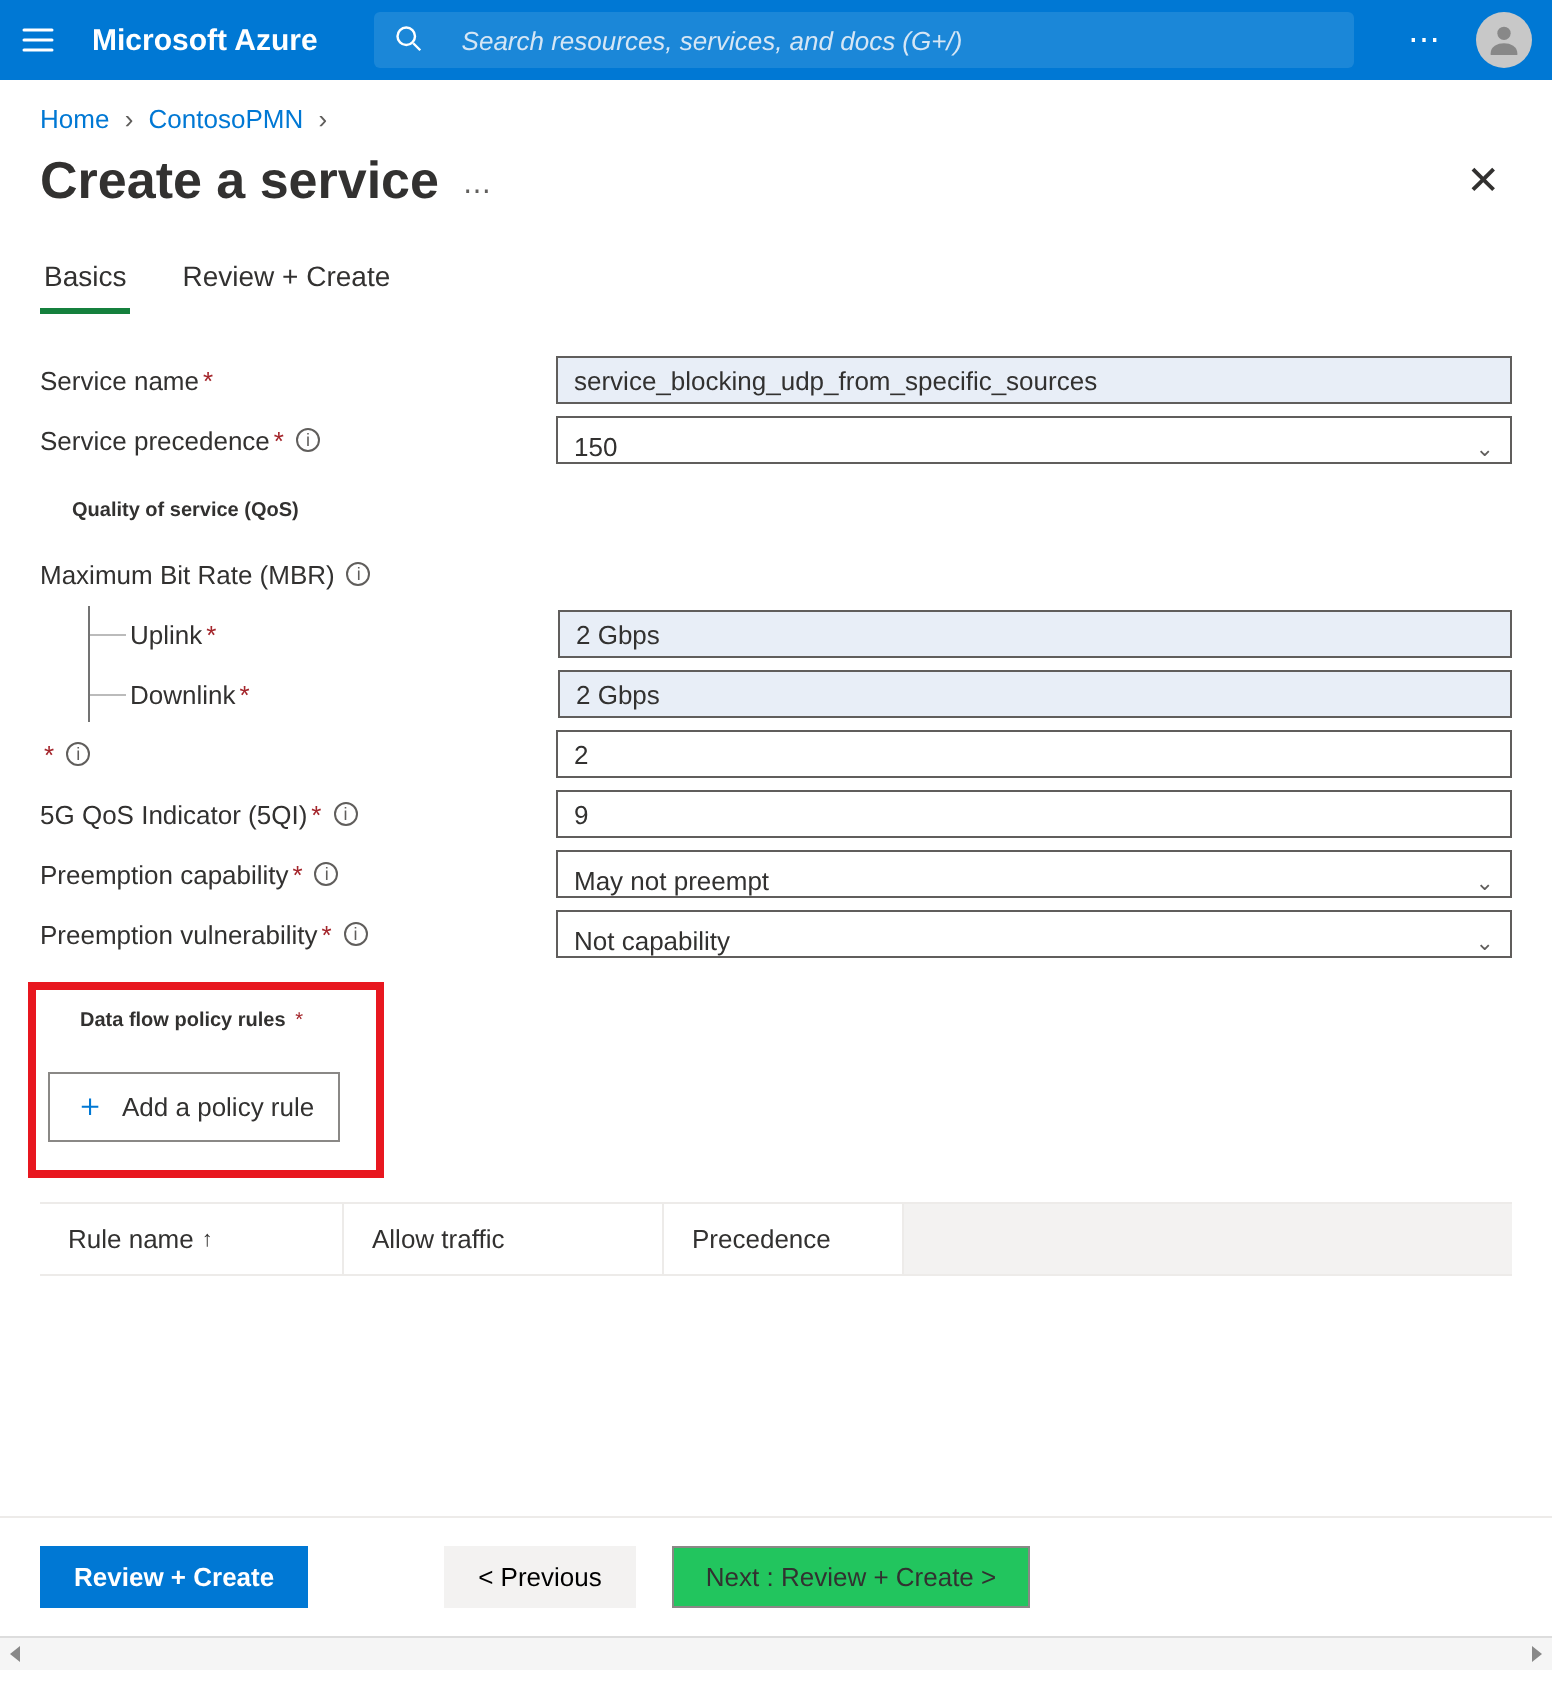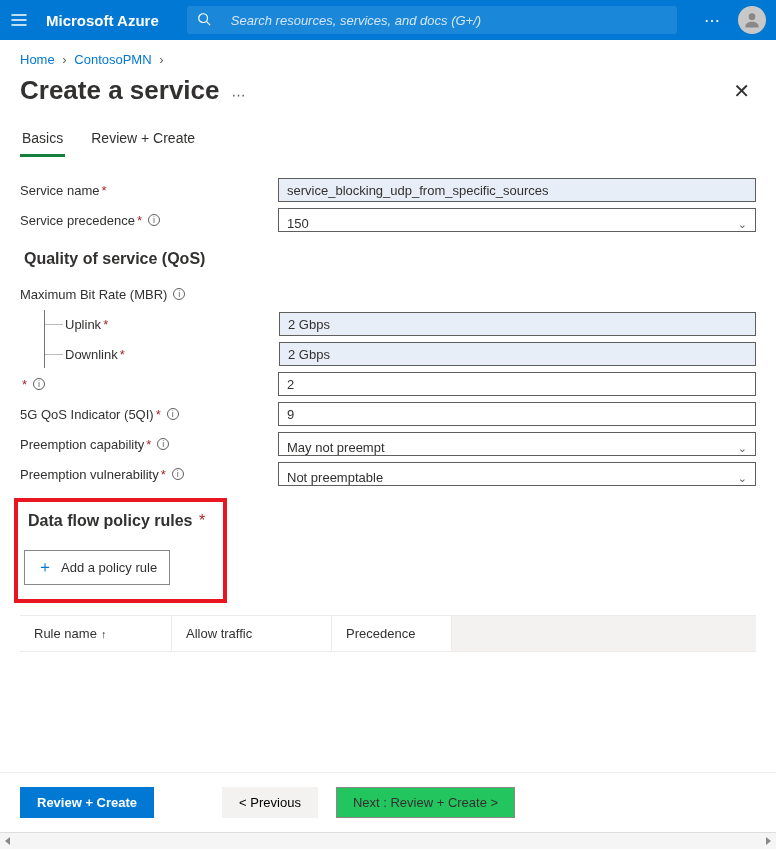--- a/index.html
+++ b/index.html
@@ -42,21 +42,21 @@
   .req { color: #a4262c; margin-left: 2px; }
   .info-icon { width: 12px; height: 12px; border: 1px solid #605e5c; border-radius: 50%; display: inline-flex; align-items: center; justify-content: center; font-size: 9px; margin-left: 6px; color: #605e5c; cursor: pointer; line-height: 1; }
   .form-control { flex: 1; }
   .text-input, .select-input, .number-input {
     width: 100%; height: 24px; border: 1px solid #605e5c; padding: 0 8px; font-size: 13px; font-family: inherit;
     background: #fff; color: #323130;
   }
   .text-input.hl { background: #e8eef7; }
   .select-input { display: flex; align-items: flex-end; justify-content: space-between; cursor: pointer; }
   .select-chev { font-size: 11px; color: #605e5c; }
-  .section-head { font-weight: 700; font-size: 16px; margin: 16px 0 12px 4px; }
+  .section-head { font-weight: 700; font-size: 10px; margin: 16px 0 12px 16px; }
   .section-head .req { font-weight: 400; }
   .indent-tree { margin-left: 24px; border-left: 1px solid #737373; position: relative; }
   .indent-tree .form-row { padding-left: 20px; position: relative; }
   .indent-tree .form-row::before { content: ""; position: absolute; left: 0; top: 50%; width: 18px; border-top: 1px solid #bbb; }
   .indent-tree .form-label { width: 214px; }
   
   
   .highlight-box { border: 4px solid #e8171f; display: inline-block; padding: 10px 18px 14px 6px; margin: 8px 0 4px -6px; }
   
   
@@ -224,21 +224,21 @@
   </div>
 
   <div class="form-row">
     <div class="form-label">
       <span>Preemption vulnerability</span>
         <span class="req">*</span>
       <span class="info-icon">i</span>
     </div>
     <div class="form-control">
       <div class="select-input">
-        <span>Not preemptable</span>
+        <span>Not capability</span>
         <span class="select-chev">⌄</span>
       </div>
     </div>
   </div>
 
   
   <div class="highlight-box">
     <div class="section-head" style="margin-top:0;">
       <span>Data flow policy rules</span> <span class="req">*</span>
     </div>

